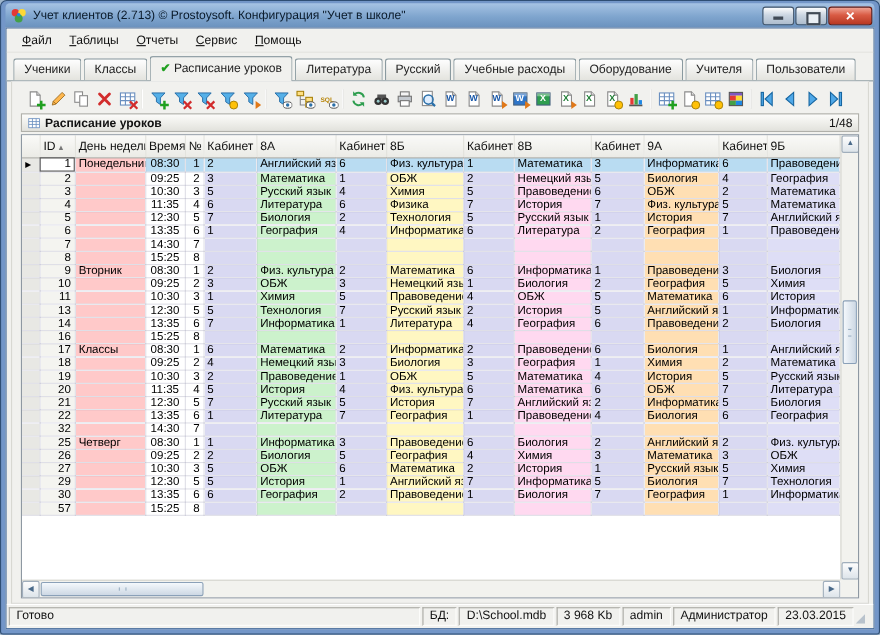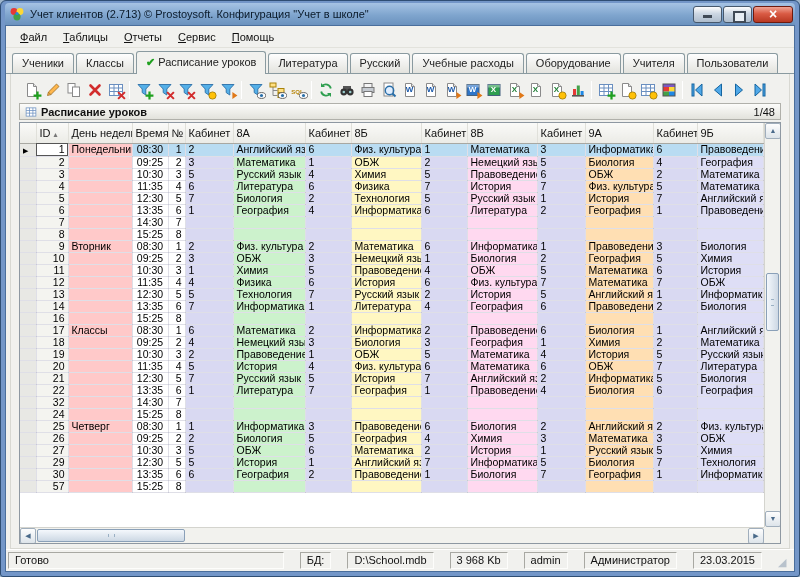--- a/index.html
+++ b/index.html
@@ -79,21 +79,21 @@
   .hscroll .rt{right:0;}.hscroll .rt::before{content:"\25B6";}
   .vthumb{position:absolute;left:1px;right:1px;top:150px;height:58px;border:1px solid #8AA0B8;border-radius:2px;
           background:linear-gradient(90deg,#F4F8FC,#CDD8E4);}
   .vthumb::after{content:"";position:absolute;left:4px;right:4px;top:50%;height:5px;margin-top:-3px;
           border-top:1px solid #9AB0C4;border-bottom:1px solid #9AB0C4;}
   .hthumb{position:absolute;top:1px;bottom:1px;left:17px;width:148px;border:1px solid #8AA0B8;border-radius:2px;
           background:linear-gradient(180deg,#F4F8FC,#CDD8E4);}
   .hthumb::after{content:"";position:absolute;top:4px;bottom:4px;left:50%;width:5px;margin-left:-3px;
           border-left:1px solid #9AB0C4;border-right:1px solid #9AB0C4;}
   
-  .statusbar{height:22px;display:flex;align-items:flex-end;gap:16px;padding:2px 4px 2px 2px;background:#F1F1EE;border-top:1px solid #FFF;}
+  .statusbar{height:22px;display:flex;align-items:flex-end;gap:2px;padding:2px 4px 2px 2px;background:#F1F1EE;border-top:1px solid #FFF;}
   .spanel{height:17px;line-height:15px;font-size:11px;color:#111;padding:0 6px;background:#F1F1EE;
           border:1px solid;border-color:#A8A8A2 #FDFDFB #FDFDFB #A8A8A2;white-space:nowrap;}
   .spanel.msg{flex:1;}
   .sgrip{width:12px;height:14px;color:#B8C2CC;font-size:11px;line-height:14px;}
   .sgrip::before{content:"\25E2";}
 </style>
 </head>
 <body>
 
 <svg width="0" height="0" style="position:absolute">
@@ -766,37 +766,20 @@
                   <td class="c-s2" style="background: rgb(255, 247, 194);">Правоведение</td>
                   <td class="c-c3" style="background: rgb(217, 217, 242);">4</td>
                   <td class="c-s3" style="background: rgb(255, 217, 240);">ОБЖ</td>
                   <td class="c-c4" style="background: rgb(217, 217, 242);">5</td>
                   <td class="c-s4" style="background: rgb(255, 223, 179);">Математика</td>
                   <td class="c-c5" style="background: rgb(217, 217, 242);">6</td>
                   <td class="c-s5" style="background: rgb(222, 222, 246);">История</td>
                 </tr>
                 <tr>
                   <td class="rowsel"></td>
-                  <td class="c-id">12</td>
-                  <td class="c-day" style="background: rgb(255, 201, 201);"></td>
-                  <td class="c-time" style="background: rgb(255, 255, 255);">11:35</td>
-                  <td class="c-num" style="background: rgb(255, 255, 255);">4</td>
-                  <td class="c-c1" style="background: rgb(217, 217, 242);">4</td>
-                  <td class="c-s1" style="background: rgb(204, 242, 204);">Физика</td>
-                  <td class="c-c2" style="background: rgb(217, 217, 242);">6</td>
-                  <td class="c-s2" style="background: rgb(255, 247, 194);">История</td>
-                  <td class="c-c3" style="background: rgb(217, 217, 242);">6</td>
-                  <td class="c-s3" style="background: rgb(255, 217, 240);">Физ. культура</td>
-                  <td class="c-c4" style="background: rgb(217, 217, 242);">7</td>
-                  <td class="c-s4" style="background: rgb(255, 223, 179);">Математика</td>
-                  <td class="c-c5" style="background: rgb(217, 217, 242);">7</td>
-                  <td class="c-s5" style="background: rgb(222, 222, 246);">ОБЖ</td>
-                </tr>
-                <tr>
-                  <td class="rowsel"></td>
                   <td class="c-id">13</td>
                   <td class="c-day" style="background: rgb(255, 201, 201);"></td>
                   <td class="c-time" style="background: rgb(255, 255, 255);">12:30</td>
                   <td class="c-num" style="background: rgb(255, 255, 255);">5</td>
                   <td class="c-c1" style="background: rgb(217, 217, 242);">5</td>
                   <td class="c-s1" style="background: rgb(204, 242, 204);">Технология</td>
                   <td class="c-c2" style="background: rgb(217, 217, 242);">7</td>
                   <td class="c-s2" style="background: rgb(255, 247, 194);">Русский язык</td>
                   <td class="c-c3" style="background: rgb(217, 217, 242);">2</td>
                   <td class="c-s3" style="background: rgb(255, 217, 240);">История</td>
@@ -940,37 +923,20 @@
                   <td class="c-s4" style="background: rgb(255, 223, 179);">Биология</td>
                   <td class="c-c5" style="background: rgb(217, 217, 242);">6</td>
                   <td class="c-s5" style="background: rgb(222, 222, 246);">География</td>
                 </tr>
                 <tr>
                   <td class="rowsel"></td>
                   <td class="c-id">32</td>
                   <td class="c-day" style="background: rgb(255, 201, 201);"></td>
                   <td class="c-time" style="background: rgb(255, 255, 255);">14:30</td>
                   <td class="c-num" style="background: rgb(255, 255, 255);">7</td>
-                  <td class="c-c1" style="background: rgb(217, 217, 242);"></td>
-                  <td class="c-s1" style="background: rgb(204, 242, 204);"></td>
-                  <td class="c-c2" style="background: rgb(217, 217, 242);"></td>
-                  <td class="c-s2" style="background: rgb(255, 247, 194);"></td>
-                  <td class="c-c3" style="background: rgb(217, 217, 242);"></td>
-                  <td class="c-s3" style="background: rgb(255, 217, 240);"></td>
-                  <td class="c-c4" style="background: rgb(217, 217, 242);"></td>
-                  <td class="c-s4" style="background: rgb(255, 223, 179);"></td>
-                  <td class="c-c5" style="background: rgb(217, 217, 242);"></td>
-                  <td class="c-s5" style="background: rgb(222, 222, 246);"></td>
-                </tr>
-                <tr>
-                  <td class="rowsel"></td>
-                  <td class="c-id">24</td>
-                  <td class="c-day" style="background: rgb(255, 201, 201);"></td>
-                  <td class="c-time" style="background: rgb(255, 255, 255);">15:25</td>
-                  <td class="c-num" style="background: rgb(255, 255, 255);">8</td>
                   <td class="c-c1" style="background: rgb(217, 217, 242);"></td>
                   <td class="c-s1" style="background: rgb(204, 242, 204);"></td>
                   <td class="c-c2" style="background: rgb(217, 217, 242);"></td>
                   <td class="c-s2" style="background: rgb(255, 247, 194);"></td>
                   <td class="c-c3" style="background: rgb(217, 217, 242);"></td>
                   <td class="c-s3" style="background: rgb(255, 217, 240);"></td>
                   <td class="c-c4" style="background: rgb(217, 217, 242);"></td>
                   <td class="c-s4" style="background: rgb(255, 223, 179);"></td>
                   <td class="c-c5" style="background: rgb(217, 217, 242);"></td>
                   <td class="c-s5" style="background: rgb(222, 222, 246);"></td>

